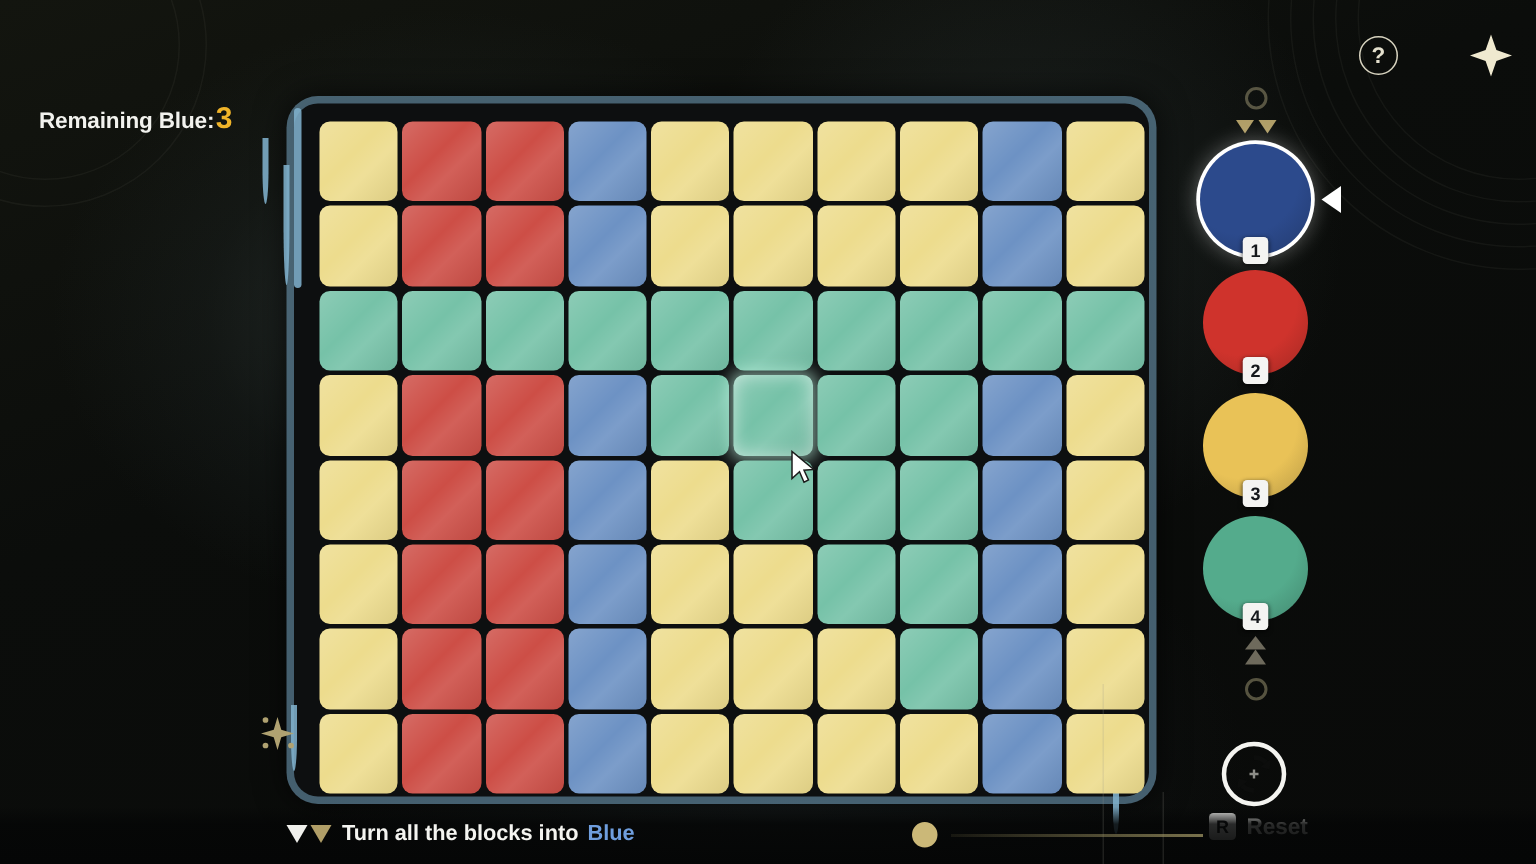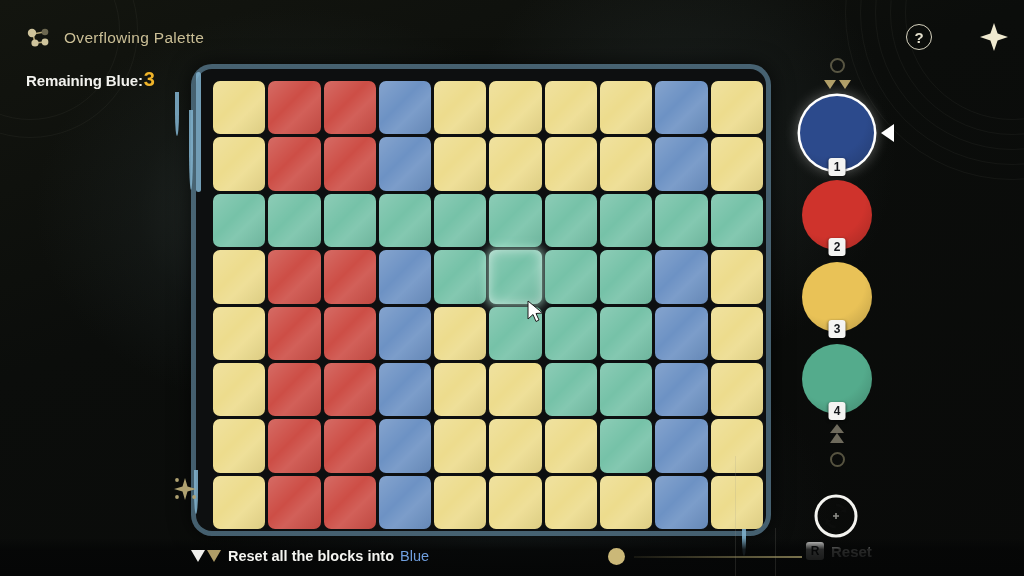--- a/index.html
+++ b/index.html
@@ -167,21 +167,21 @@
   .footer {
     position: absolute; left: 0; bottom: 0;
     width: 1024px; height: 38px;
     background: linear-gradient(to top, #050606 0%, rgba(5,6,6,0.85) 70%, rgba(5,6,6,0.0) 100%);
   }
   .goal-row {
     position: absolute; left: 190px; top: 548px;
     display: flex; align-items: center; gap: 6px;
   }
   .goal-text { color: #f4f4f0; font-size: 14.5px; font-weight: bold; }
-  .goal-target { color: #6f9ede; font-size: 14.5px; font-weight: normal; }
+  .goal-target { color: #6f9ede; font-size: 14.5px; font-weight: bold; }
   .slider-wrap {
     position: absolute; left: 608px; top: 548px;
     display: flex; align-items: center;
   }
   .slider-knob {
     width: 17px; height: 17px; border-radius: 50%;
     background: #cbb878;
   }
   .slider-track {
     width: 168px; height: 2px;
@@ -199,32 +199,20 @@
 <div id="app">
 
   <div class="rings" style="left:905px;top:-95px;width:215px;height:215px;"></div>
   <div class="rings" style="left:890px;top:-110px;width:245px;height:245px;"></div>
   <div class="rings" style="left:875px;top:-125px;width:275px;height:275px;"></div>
   <div class="rings" style="left:860px;top:-140px;width:305px;height:305px;"></div>
   <div class="rings" style="left:845px;top:-155px;width:335px;height:335px;"></div>
   <div class="rings" style="left:-60px;top:-60px;width:180px;height:180px;"></div>
   <div class="rings" style="left:-78px;top:-78px;width:216px;height:216px;"></div>
 
-  <div class="hdr-title-row">
-    <svg class="logo-icon" viewBox="0 0 26 22">
-      <line x1="7" y1="7" x2="18" y2="5" stroke="#b3a577" stroke-width="1.6"></line>
-      <line x1="7" y1="7" x2="9" y2="16" stroke="#b3a577" stroke-width="1.6"></line>
-      <line x1="9" y1="16" x2="19" y2="15" stroke="#b3a577" stroke-width="1.6"></line>
-      <circle cx="6" cy="6" r="4.2" fill="#cfc49c"></circle>
-      <circle cx="19" cy="5" r="3.3" fill="#6c6750"></circle>
-      <circle cx="9" cy="16" r="3.6" fill="#cfc49c"></circle>
-      <circle cx="19" cy="15" r="3.4" fill="#cfc49c"></circle>
-    </svg>
-    <span class="hdr-title">Overflowing Palette</span>
-  </div>
 
   <div class="moves-row">
     <span class="moves-label">Remaining Blue:</span>
     <span class="moves-value">3</span>
   </div>
 
   <div class="help-btn">?</div>
 
   <svg class="close-btn" viewBox="0 0 32 32">
     <path d="M16 2 L19.6 12.4 L30 16 L19.6 19.6 L16 30 L12.4 19.6 L2 16 L12.4 12.4 Z" fill="#efe9cf"></path>
@@ -395,21 +383,21 @@
 
   <div class="footer"></div>
   <div class="vert-line" style="left:775px;top:528px;height:48px;"></div>
   <div class="vert-line" style="left:735px;top:456px;height:120px;"></div>
 
   <div class="goal-row">
     <svg width="32" height="14" viewBox="0 0 32 14">
       <path d="M1 1 L15 1 L8 13 Z" fill="#f0f0ec"></path>
       <path d="M17 1 L31 1 L24 13 Z" fill="#b09e67"></path>
     </svg>
-    <span class="goal-text">Reset all the blocks into</span>
+    <span class="goal-text">Turn all the blocks into</span>
     <span class="goal-target">Blue</span>
   </div>
 
   <div class="slider-wrap">
     <div class="slider-knob"></div>
     <div class="slider-track"></div>
   </div>
 
 </div>
 

